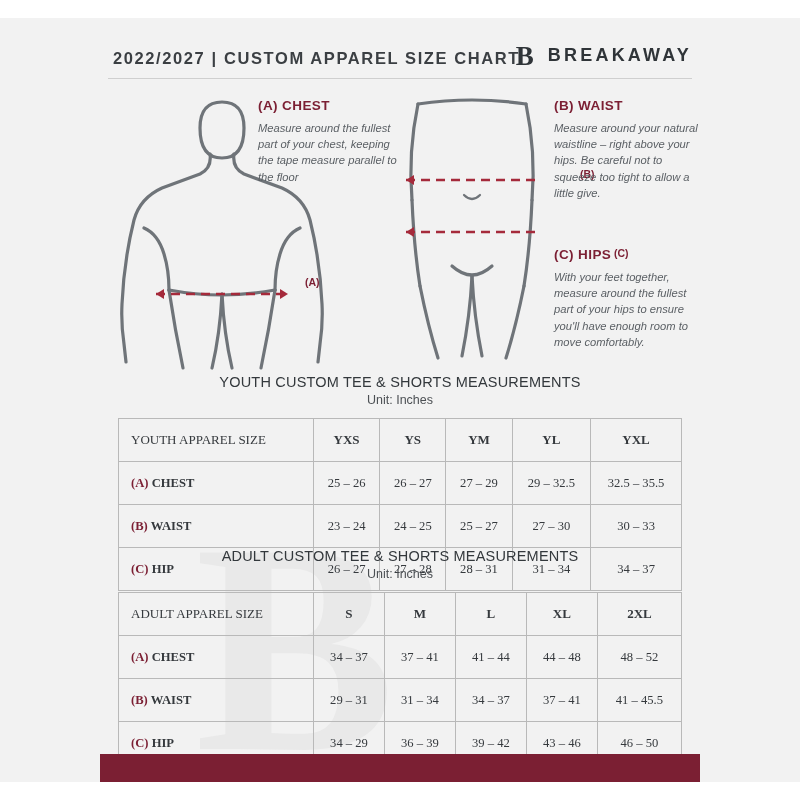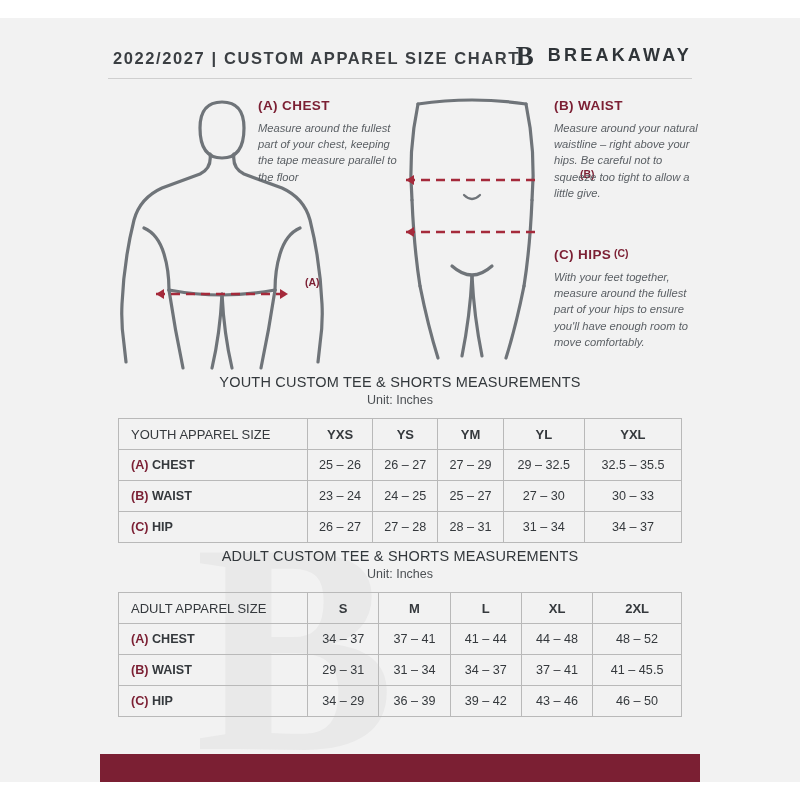--- a/index.html
+++ b/index.html
@@ -152,21 +152,22 @@
     margin: 11px auto 0 auto;
     width: 564px;
     background: transparent;
   }
   table.size th, table.size td {
     border: 1px solid #b9b9b9;
     height: 30px;
     font-size: 12.6px;
     color: #35393d;
     text-align: center;
-    padding: 0;
+    padding: 6px;
+    font-family: Liberation Serif, serif;
   }
   table.size th.lab, table.size td.lab {
     text-align: left;
     padding-left: 12px;
     width: 176px;
     font-weight: 700;
   }
   table.size thead th {
     font-weight: 700;
     font-size: 13px;

